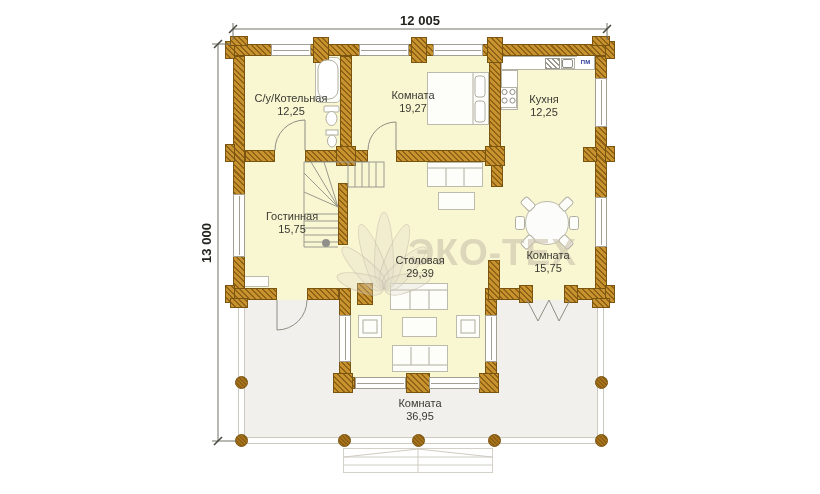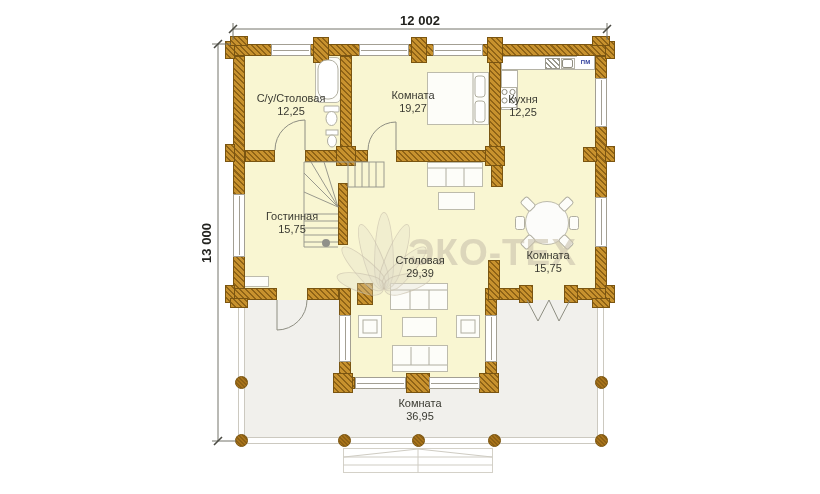--- a/index.html
+++ b/index.html
@@ -222,28 +222,28 @@
     <div class="petal" style="left:374px;top:220px;width:18px;height:67px;transform:rotate(-20deg);"></div>
     <div class="petal" style="left:374px;top:220px;width:18px;height:67px;transform:rotate(20deg);"></div>
     <div class="petal" style="left:374px;top:230px;width:18px;height:57px;transform:rotate(-45deg);"></div>
     <div class="petal" style="left:374px;top:230px;width:18px;height:57px;transform:rotate(45deg);"></div>
     <div class="petal" style="left:374px;top:240px;width:18px;height:47px;transform:rotate(-75deg);"></div>
     <div class="petal" style="left:374px;top:240px;width:18px;height:47px;transform:rotate(75deg);"></div>
   </div>
   <div class="wm-text" style="left:408px;top:232px;">ЭКО-ТЕХ</div>
 
   <div class="rlabel" style="left:291px;top:105px;">
-    <span>С/у/Столовая</span><br>
+    <span>С/у/Котельная</span><br>
     <span>12,25</span>
   </div>
   <div class="rlabel" style="left:413px;top:102px;">
     <span>Комната</span><br>
     <span>19,27</span>
   </div>
-  <div class="rlabel" style="left:523px;top:106px;">
+  <div class="rlabel" style="left:544px;top:106px;">
     <span>Кухня</span><br>
     <span>12,25</span>
   </div>
   <div class="rlabel" style="left:292px;top:223px;">
     <span>Гостинная</span><br>
     <span>15,75</span>
   </div>
   <div class="rlabel" style="left:420px;top:267px;">
     <span>Столовая</span><br>
     <span>29,39</span>
@@ -252,16 +252,16 @@
     <span>Комната</span><br>
     <span>15,75</span>
   </div>
   <div class="rlabel" style="left:420px;top:410px;">
     <span>Комната</span><br>
     <span>36,95</span>
   </div>
 
   <div class="pm" style="left:577px;top:56px;width:17px;height:12px;">ПМ</div>
 
-  <div class="dimlabel" style="left:420px;top:20px;">12 002</div>
+  <div class="dimlabel" style="left:420px;top:20px;">12 005</div>
   <div class="dimlabel vert" style="left:206px;top:243px;">13 000</div>
 
 </div>
 
 </body></html>

